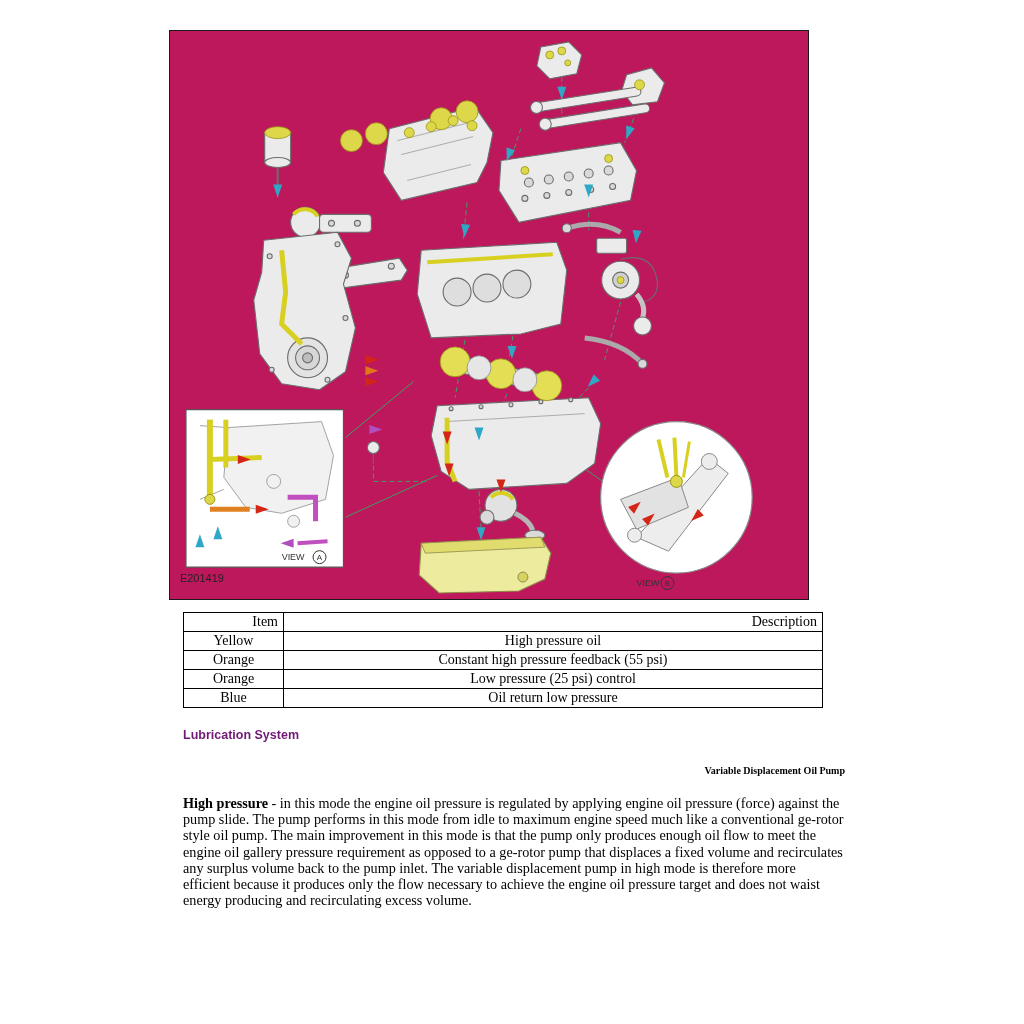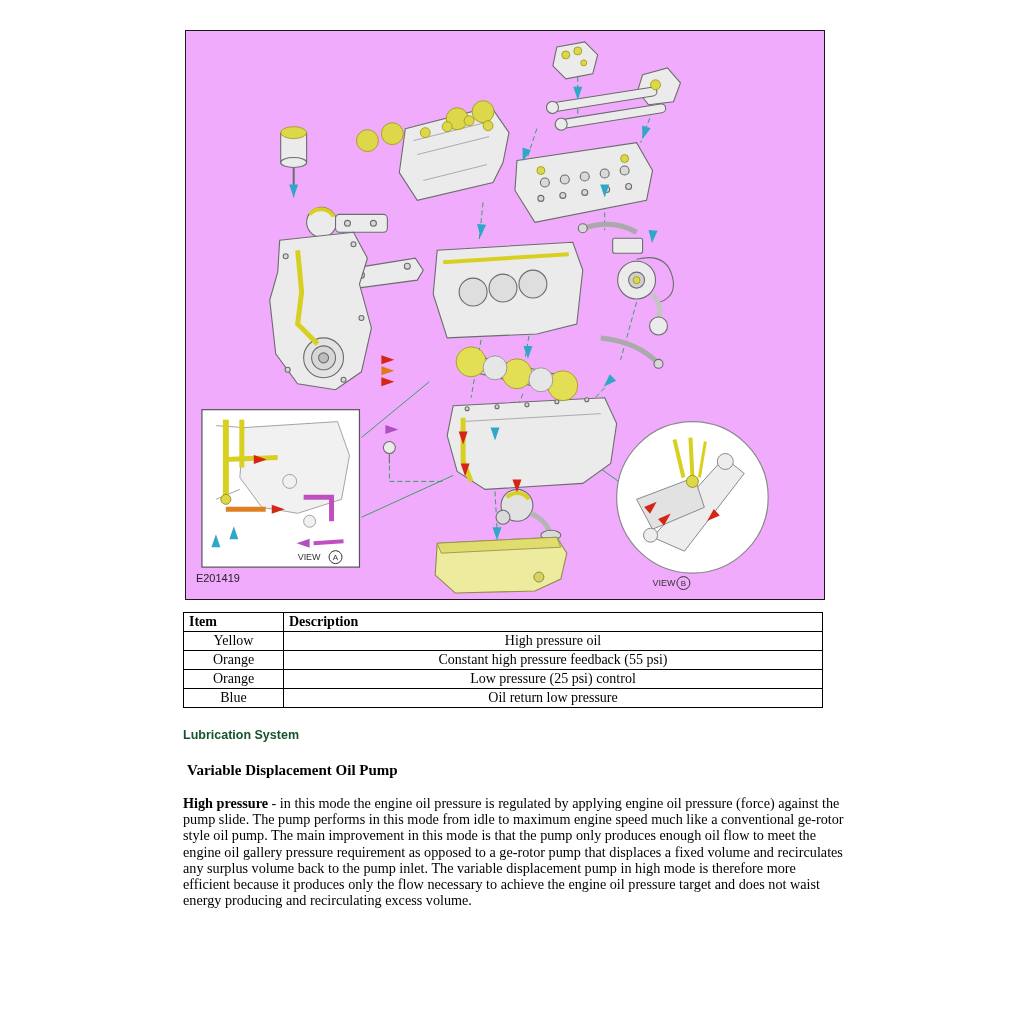--- a/index.html
+++ b/index.html
@@ -7,56 +7,57 @@
   body {
     width: 1024px; height: 1024px;
     font-family: "Liberation Serif", serif;
     color: #000;
     overflow: hidden;
   }
   .page { position: relative; width: 1024px; height: 1024px; background: #fff; }
 
   
   .figure-frame {
-    position: absolute; left: 185px; top: 30px;
+    position: absolute; left: 169px; top: 30px;
     width: 640px; height: 570px;
-    border: 1.5px solid #1a1a1a; background: #f0abfc;
+    border: 1.5px solid #1a1a1a; background: #be185d;
   }
   .figure-frame svg { display: block; width: 100%; height: 100%; }
   svg text { font-family: "Liberation Sans", sans-serif; }
 
   
   .legend-table {
     position: absolute; left: 183px; top: 612px;
     width: 640px; border-collapse: collapse;
     font-size: 14px; background: #fff;
   }
   .legend-table th, .legend-table td {
     border: 1px solid #000; padding: 0 5px; line-height: 18px;
     font-family: "Liberation Serif", serif; text-align: center; font-weight: normal;
   }
-  .legend-table th { font-weight: bold; text-align: left; }
+  .legend-table th { font-weight: normal; text-align: right; }
   .legend-table .item-col { width: 100px; }
 
   
   .content {
     position: absolute; left: 183px; top: 726px; width: 662px;
     font-size: 14.2px; line-height: 16.2px;
   }
   .section-link {
     display: inline-block;
-    color: #14532d;
+    color: #701a75;
     font-family: "Liberation Sans", sans-serif;
     font-weight: bold; font-size: 12.5px; line-height: 15px;
     text-decoration: none; cursor: pointer;
   }
   .doc-heading {
-    font-size: 15px; font-weight: bold;
+    font-size: 10px; font-weight: bold;
     margin: 19px 0 0 4px; line-height: 17px;
     font-family: "Liberation Serif", serif;
+    text-align: right;
   }
   .content p { margin: 16px 0 0 0; }
 </style>
 </head>
 <body>
 
 <div class="page">
 
   <div class="figure-frame">
     <svg viewBox="0 0 640 570" preserveAspectRatio="none">

